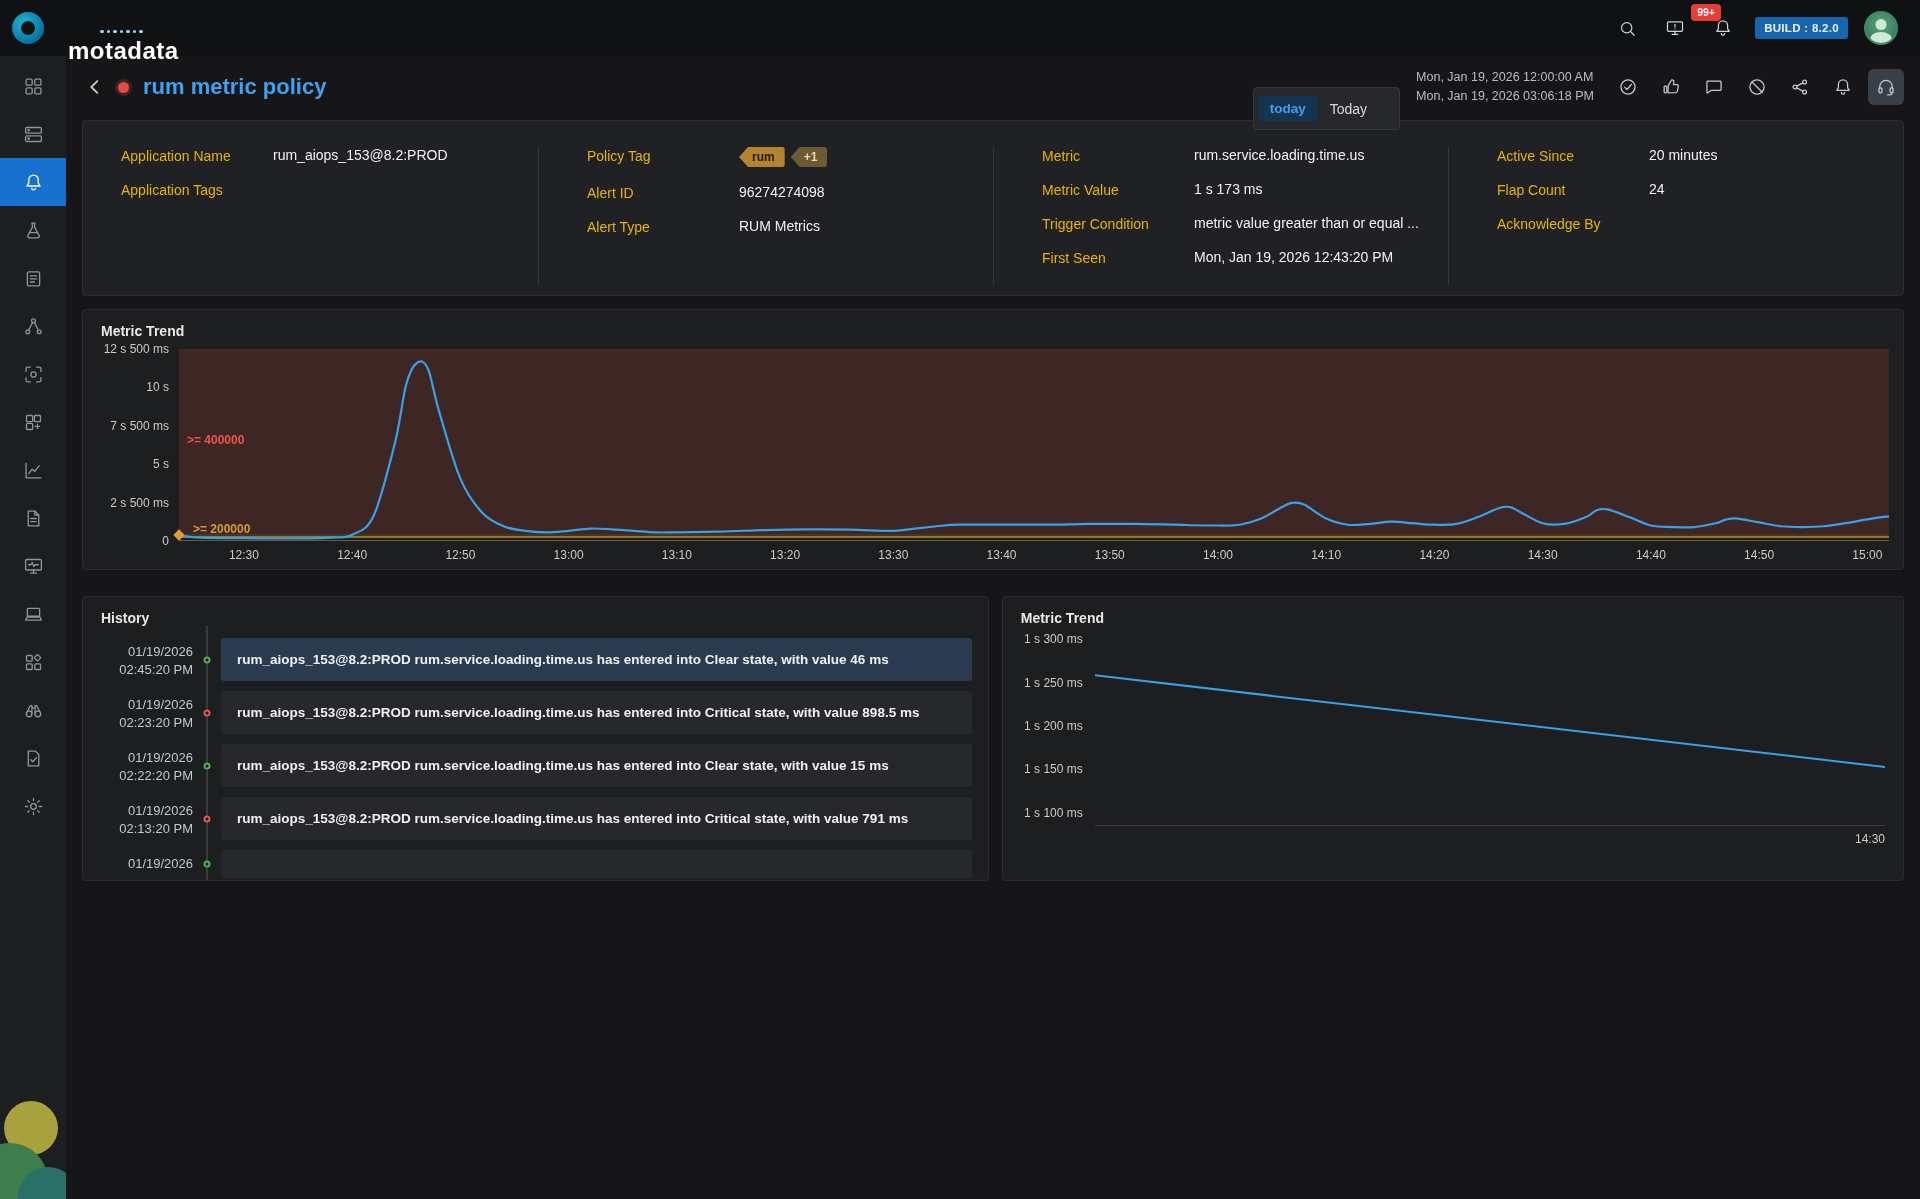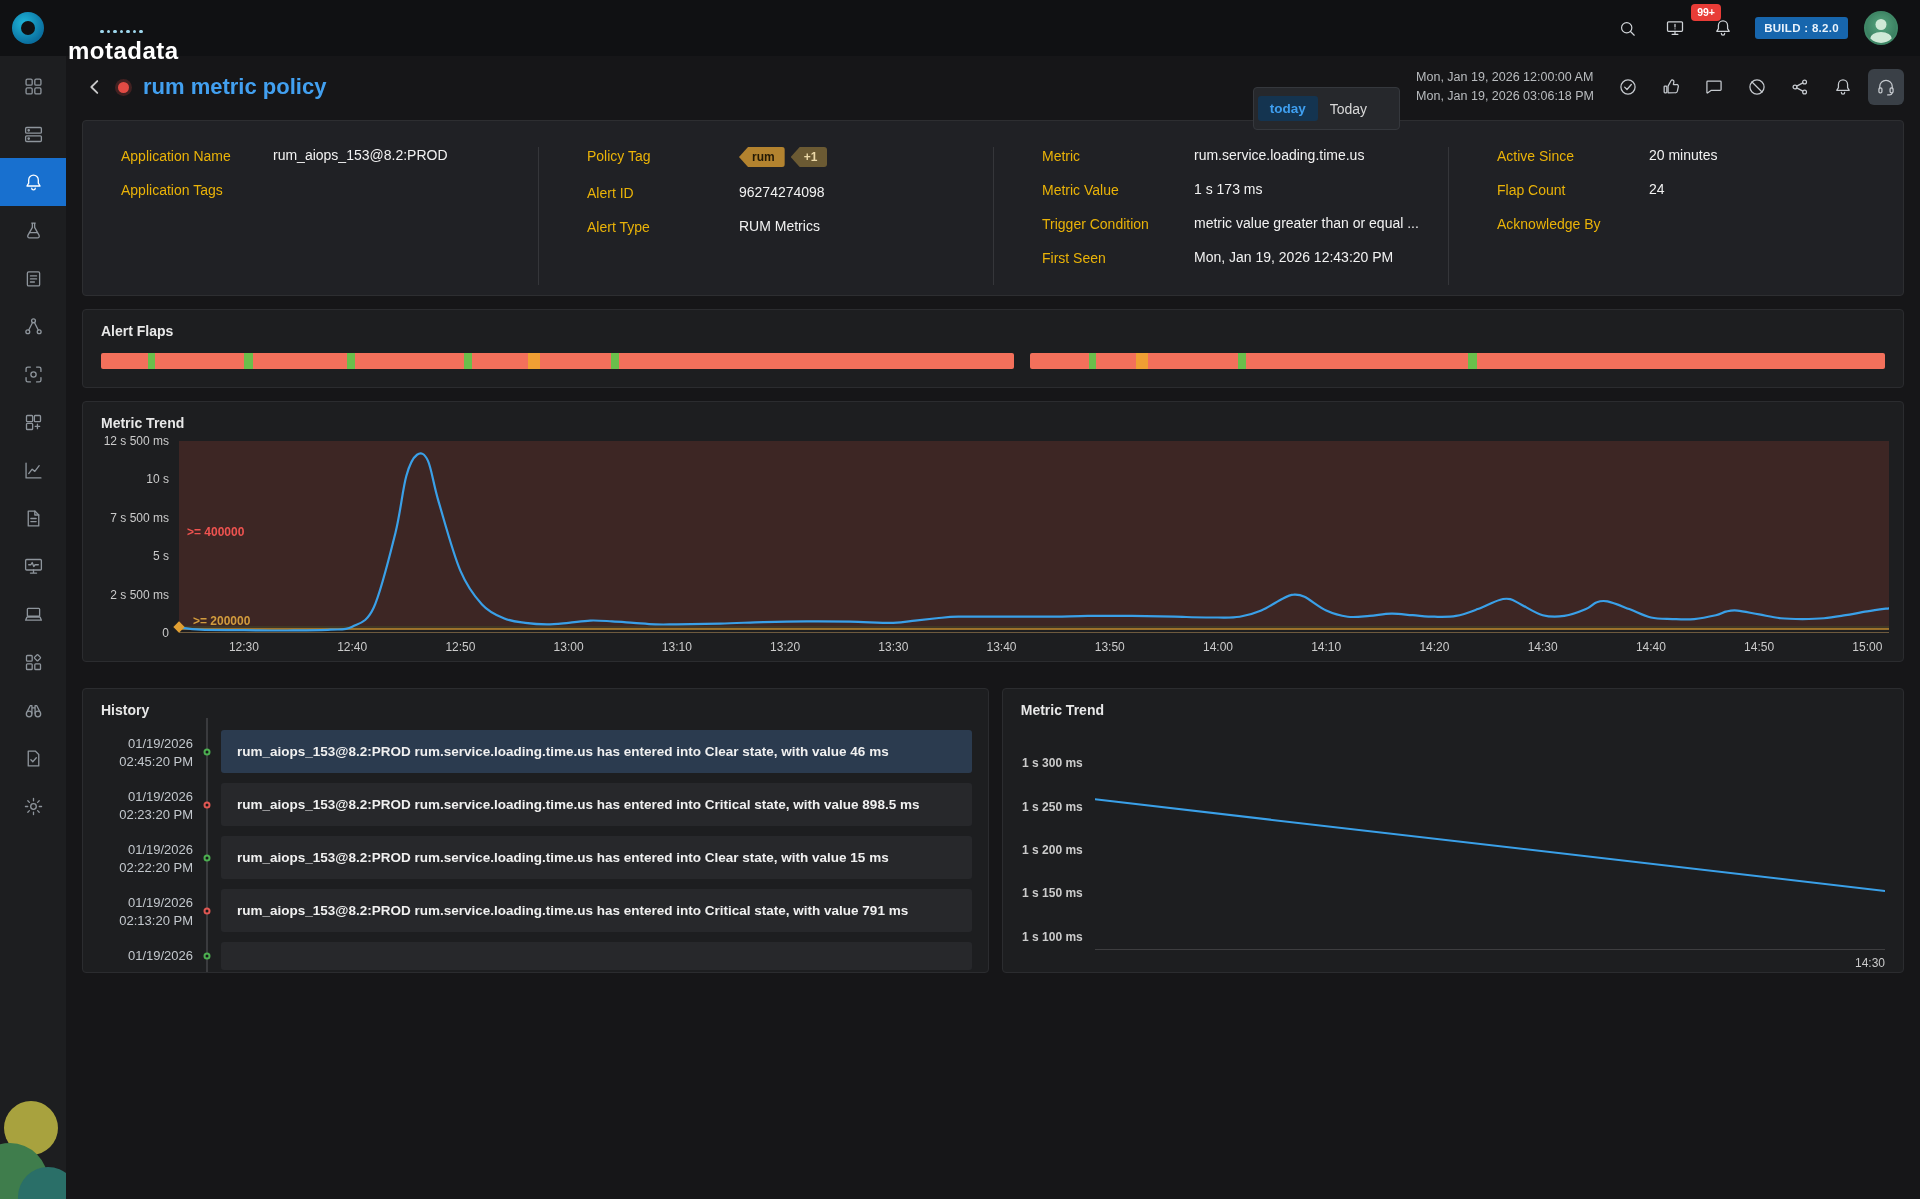--- a/index.html
+++ b/index.html
@@ -87,21 +87,21 @@
   .h-item{display:flex;margin-bottom:10px;}
   .h-time{flex:0 0 102px;text-align:right;color:#c3c8cd;font-size:13px;line-height:1.4;padding-top:5px;}
   .h-rail{flex:0 0 28px;position:relative;}
   .h-rail::before{content:"";position:absolute;left:50%;top:-12px;bottom:-12px;width:2px;margin-left:-1px;background:#3a3b3e;}
   .h-dot{position:absolute;left:50%;top:50%;transform:translate(-50%,-50%);width:7px;height:7px;border-radius:50%;border:2.5px solid #4caf50;background:#17181a;z-index:2;}
   .h-dot.critical{border-color:#e05752;}
   .h-msg{flex:1;background:#27282b;border-radius:3px;padding:14px 16px;font-size:13.5px;font-weight:700;color:#f0f0f0;white-space:nowrap;overflow:hidden;text-overflow:ellipsis;cursor:pointer;}
   .h-item.highlighted .h-msg{background:#2b3b4f;}
 
   
-  .small-chart-area{display:flex;height:200px;margin-top:32px;padding-right:18px;font-weight:bold;}
+  .small-chart-area{display:flex;height:200px;margin-top:0;padding-right:18px;}
   .sy-axis{flex:0 0 92px;position:relative;}
   .sy-axis span{position:absolute;right:12px;transform:translateY(-50%);font-size:12px;color:#cbcbcb;white-space:nowrap;}
   .splot{flex:1;position:relative;border-bottom:1px solid #3e3e40;}
   .splot svg{position:absolute;inset:0;width:100%;height:100%;}
   .sx-axis{height:24px;position:relative;margin-left:92px;margin-right:18px;}
   .sx-axis span{position:absolute;left:100%;top:6px;transform:translateX(-100%);font-size:12px;color:#cbcbcb;}
 </style>
 </head>
 <body>
 
@@ -390,51 +390,20 @@
           <span class="d-label">Flap Count</span>
           <span class="d-value">24</span>
         </div>
         <div class="d-field">
           <span class="d-label">Acknowledge By</span>
           <span class="d-value"></span>
         </div>
       </div>
     </section>
 
-  <section class="panel">
-    <div class="panel-title">Alert Flaps</div>
-    <div class="flaps-body" id="flap-bars">
-        <div class="flap-bar" style="width: 51.2%;">
-          <i style="flex: 0 0 5.1%; background: rgb(243, 112, 91);"></i>
-          <i style="flex: 0 0 0.8%; background: rgb(106, 191, 75);"></i>
-          <i style="flex: 0 0 9.8%; background: rgb(243, 112, 91);"></i>
-          <i style="flex: 0 0 0.9%; background: rgb(106, 191, 75);"></i>
-          <i style="flex: 0 0 10.3%; background: rgb(243, 112, 91);"></i>
-          <i style="flex: 0 0 0.9%; background: rgb(106, 191, 75);"></i>
-          <i style="flex: 0 0 11.9%; background: rgb(243, 112, 91);"></i>
-          <i style="flex: 0 0 0.9%; background: rgb(106, 191, 75);"></i>
-          <i style="flex: 0 0 6.2%; background: rgb(243, 112, 91);"></i>
-          <i style="flex: 0 0 1.3%; background: rgb(240, 159, 51);"></i>
-          <i style="flex: 0 0 7.7%; background: rgb(243, 112, 91);"></i>
-          <i style="flex: 0 0 0.9%; background: rgb(106, 191, 75);"></i>
-          <i style="flex: 0 0 43.3%; background: rgb(243, 112, 91);"></i>
-        </div>
-        <div class="flap-bar" style="width: 47.9%;">
-          <i style="flex: 0 0 6.8%; background: rgb(243, 112, 91);"></i>
-          <i style="flex: 0 0 0.9%; background: rgb(106, 191, 75);"></i>
-          <i style="flex: 0 0 4.7%; background: rgb(243, 112, 91);"></i>
-          <i style="flex: 0 0 1.4%; background: rgb(240, 159, 51);"></i>
-          <i style="flex: 0 0 10.5%; background: rgb(243, 112, 91);"></i>
-          <i style="flex: 0 0 0.9%; background: rgb(106, 191, 75);"></i>
-          <i style="flex: 0 0 26%; background: rgb(243, 112, 91);"></i>
-          <i style="flex: 0 0 1.1%; background: rgb(106, 191, 75);"></i>
-          <i style="flex: 0 0 47.7%; background: rgb(243, 112, 91);"></i>
-        </div>
-      </div>
-  </section>
 
   <section class="panel trend-panel">
     <div class="panel-title">Metric Trend</div>
     <div class="chart-area">
       <div class="y-axis" id="mt-yaxis">
           <span style="top: 0%;">12 s 500 ms</span>
           <span style="top: 20%;">10 s</span>
           <span style="top: 40%;">7 s 500 ms</span>
           <span style="top: 60%;">5 s</span>
           <span style="top: 80%;">2 s 500 ms</span>

